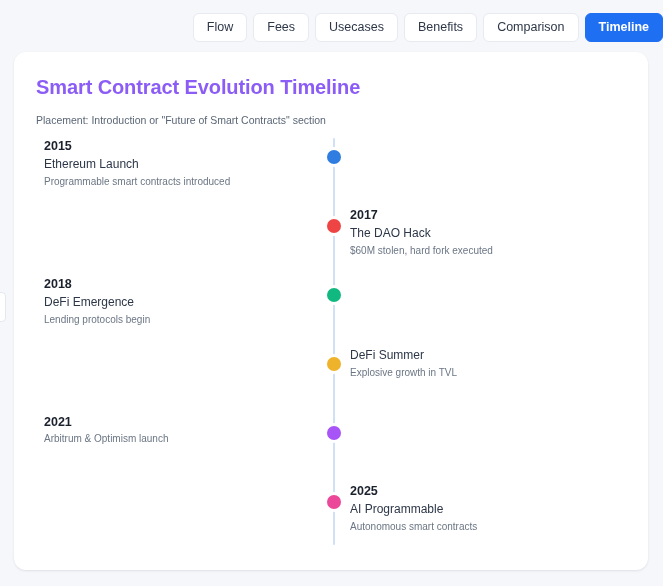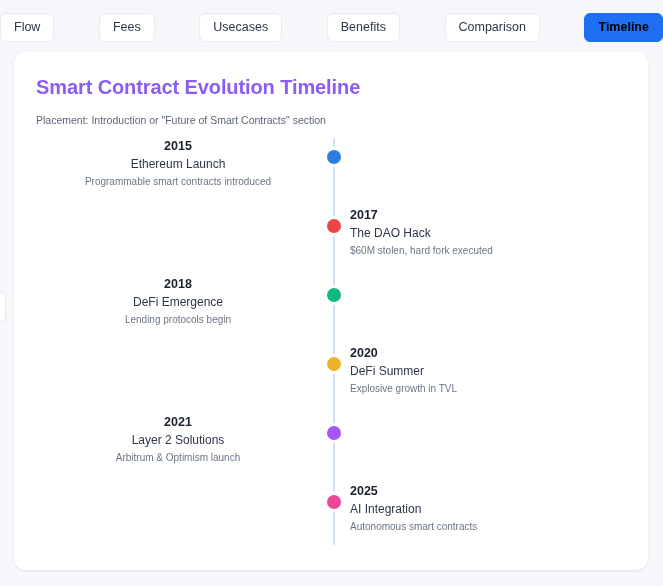--- a/index.html
+++ b/index.html
@@ -8,42 +8,42 @@
     width: 663px;
     height: 586px;
     background: #f5f7fa;
     font-family: "Liberation Sans", sans-serif;
     overflow: hidden;
   }
 
   
   .tabbar {
     display: flex;
-    justify-content: space-between;
+    justify-content: flex-end;
     align-items: center;
-    gap: 14px;
+    gap: 6px;
     padding-top: 13px;
     height: 41px;
   }
   .tab {
     background: #ffffff;
     border: 1px solid #e7eaf0;
     border-radius: 6px;
     font-size: 12.5px;
     color: #2d3748;
     padding: 6px 13px 7px 13px;
     line-height: 14px;
     white-space: nowrap;
     cursor: pointer;
     user-select: none;
   }
   .tab.active {
     background: #1e6ff2;
     border-color: #1e6ff2;
-    color: #000000;
+    color: #ffffff;
     font-weight: bold;
   }
 
   
   .edge-handle {
     position: absolute;
     left: -6px;
     top: 292px;
     width: 12px;
     height: 30px;
@@ -112,21 +112,21 @@
     width: 14px;
     height: 14px;
     border-radius: 50%;
     box-shadow: 0 0 0 3px #ffffff;
   }
   .content {
     position: absolute;
     top: 0;
     width: 268px;
   }
-  .event.left .content  { left: 30px;  text-align: center; }
+  .event.left .content  { left: 30px;  text-align: left; }
   .event.right .content { left: 336px; text-align: left;  }
 
   .ev-year {
     font-size: 12.5px;
     font-weight: bold;
     color: #1a202c;
     line-height: 16px;
   }
   .ev-title {
     font-size: 12px;
@@ -182,36 +182,34 @@
           <div class="dot" style="background: rgb(17, 185, 129);"></div>
           <div class="content">
             <div class="ev-year">2018</div>
             <div class="ev-title">DeFi Emergence</div>
             <div class="ev-desc">Lending protocols begin</div>
           </div>
         </div>
         <div class="event right" style="top: 207px;">
           <div class="dot" style="background: rgb(239, 178, 43);"></div>
           <div class="content">
-            <div class="ev-year">2020</div>
             <div class="ev-title">DeFi Summer</div>
             <div class="ev-desc">Explosive growth in TVL</div>
           </div>
         </div>
         <div class="event left" style="top: 276px;">
           <div class="dot" style="background: rgb(168, 85, 247);"></div>
           <div class="content">
             <div class="ev-year">2021</div>
-            <div class="ev-title">Layer 2 Solutions</div>
             <div class="ev-desc">Arbitrum &amp; Optimism launch</div>
           </div>
         </div>
         <div class="event right" style="top: 345px;">
           <div class="dot" style="background: rgb(236, 72, 153);"></div>
           <div class="content">
             <div class="ev-year">2025</div>
-            <div class="ev-title">AI Integration</div>
+            <div class="ev-title">AI Programmable</div>
             <div class="ev-desc">Autonomous smart contracts</div>
           </div>
         </div>
       </div>
   </div>
 </div>
 
 </body></html>

